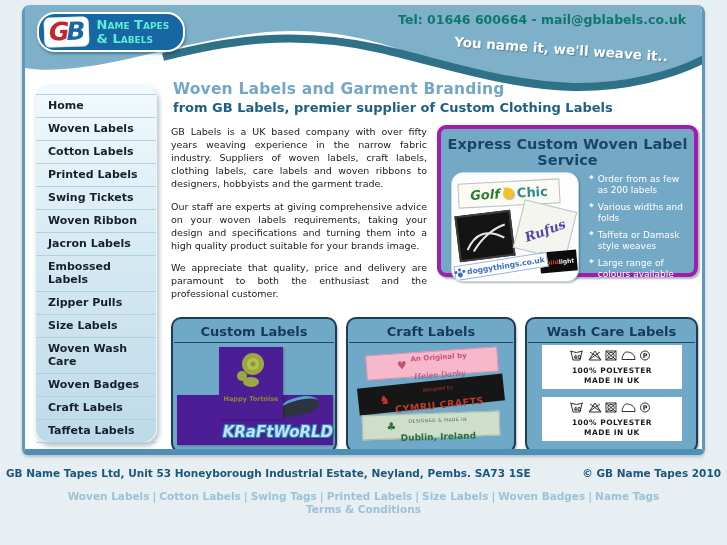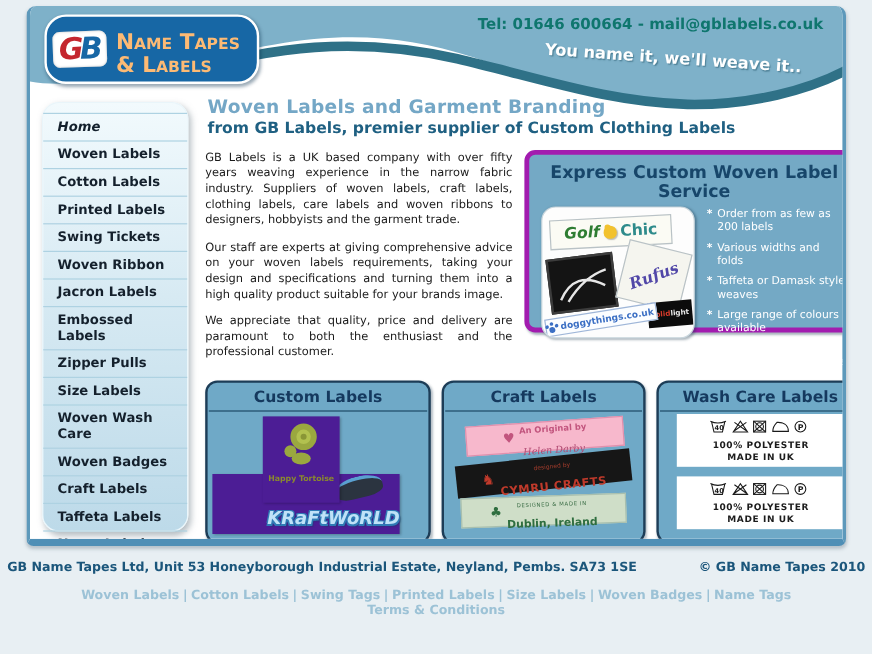--- a/index.html
+++ b/index.html
@@ -14,34 +14,34 @@
   
   .header{ position:relative; height:70px; }
   .wave-svg{ position:absolute; top:0; left:0; pointer-events:none; }
   .logo{ position:absolute; top:7px; left:12px; display:flex; align-items:center;
     background:#1767a5; border:2px solid #fff; border-radius:18px; padding:3px 14px 3px 5px;
     box-shadow:1px 2px 3px rgba(0,40,70,.4); cursor:pointer;}
   .logo-gb{ background:#fff; border-radius:6px; padding:0px 6px 1px 5px; margin-right:8px;
     font-weight:bold; font-size:25px; letter-spacing:-3px; font-style:italic;
     transform:rotate(-2deg); box-shadow:inset 0 0 2px #bbb;}
   .logo-gb .g{ color:#c4262e; } .logo-gb .b{ color:#1767a5; }
-  .logo-text{ color:#fdba74; font-variant:small-caps; font-weight:bold; font-size:18px; line-height:1.05;margin-top:10px;}
+  .logo-text{ color:#5eead4; font-variant:small-caps; font-weight:bold; font-size:13px; line-height:1.05;}
   .tel{ position:absolute; top:7px; right:16px; color:#0f766e; font-weight:bold; font-size:12.5px; cursor:pointer;}
   .slogan{ position:absolute; top:36px; right:34px; color:#fff; font-weight:bold; font-size:13.5px;
     transform:rotate(4deg); text-shadow:1px 1px 1px rgba(30,80,100,.5);}
 
   
   .content{ display:flex; padding:0 10px; }
   .sidebar{ width:122px; margin-top:10px; flex:none;
     background:linear-gradient(180deg,#f2fafd 0%,#d7eaf3 45%,#bddaE9 100%);
     border:1px solid #e9f5fa; border-radius:14px; padding:8px 0 10px 0;
     box-shadow:2px 3px 5px rgba(110,125,135,.5); height:358px;}
   .menu-item{ padding:4px 10px 5px 12px; font-size:11px; font-weight:bold; color:#14202c;
     border-bottom:1px solid #aed2e2; cursor:pointer;}
-  .menu-item:first-child{ border-top:1px solid #aed2e2;font-style:italic; }
+  .menu-item:first-child{ border-top:1px solid #aed2e2; }
   .menu-item:last-child{ border-bottom:1px solid #aed2e2; }
 
   .main{ flex:1; margin-left:14px; margin-top:3px; }
   h1.h1{ font-size:15.5px; font-weight:bold; color:#74a7c6; margin:2px 0 2px 2px; letter-spacing:.2px;}
   h2.h2{ font-size:13px;  font-weight:bold; color:#1f6082; margin:0 0 10px 2px;}
 
   .row2{ display:flex; }
   .paras{ width:256px; flex:none; }
   .paras p{ font-size:9.5px; line-height:1.38; color:#1a1a1a; text-align:justify; margin-bottom:9px;}
 
@@ -70,21 +70,21 @@
   .solidlight .s1{ color:#d63a2a; } .solidlight .s2{ color:#e8e8e8; }
   .doggy{ top:86px; left:2px; width:94px; height:15px; background:#fbfdff; border:1px solid #9fb6d8; transform:rotate(-9deg);}
   .doggy span{ color:#3b6fc4; font-weight:bold; font-size:7.5px; }
   .paw{ width:5px; height:5px; background:#3b6fc4; border-radius:50%; margin:3px 5px 0 0;
     box-shadow:-4px -3px 0 -1px #3b6fc4, 0 -5px 0 -1px #3b6fc4, 4px -3px 0 -1px #3b6fc4;}
 
   
   .boxes{ display:flex; gap:9px; margin-top:8px; }
   .pbox{ background:#6fa9c7; border:2px solid #1d3d57; border-radius:10px; height:136px; position:relative; overflow:hidden;
     box-shadow:1px 2px 2px rgba(15,45,70,.3);}
-  .pbox1{ width:188px; } .pbox2{ width:170px; } .pbox3{ width:173px; }
+  .pbox1{ width:166px; } .pbox2{ width:170px; } .pbox3{ width:173px; }
   .pbox-title{ text-align:center; font-size:13px; font-weight:bold; color:#15395e; padding:5px 0 3px 0;
     border-bottom:1px solid #1d4a66; margin:0 1px;}
   .card{ position:absolute; background:#4c1d95; box-shadow:1px 1px 2px rgba(0,0,0,.25); }
 
   
   .tortoise{ top:28px; left:46px; width:64px; height:72px; z-index:2; text-align:center; padding-top:2px;}
   .tortoise .tt{ font-size:6.5px; font-weight:bold; color:#8a8a2e; }
   .kraft{ top:76px; left:4px; width:156px; height:50px; z-index:1; display:flex; align-items:flex-end; justify-content:flex-end;}
   .kraft-text{ font-size:15px; font-weight:bold; font-style:italic; color:#bfe2f8; letter-spacing:0px; padding-bottom:4px;
     text-shadow:-1px -1px 0 #2f7bb5,1px -1px 0 #2f7bb5,-1px 1px 0 #2f7bb5,1px 1px 0 #2f7bb5, 2px 2px 1px rgba(20,60,100,.4);}

